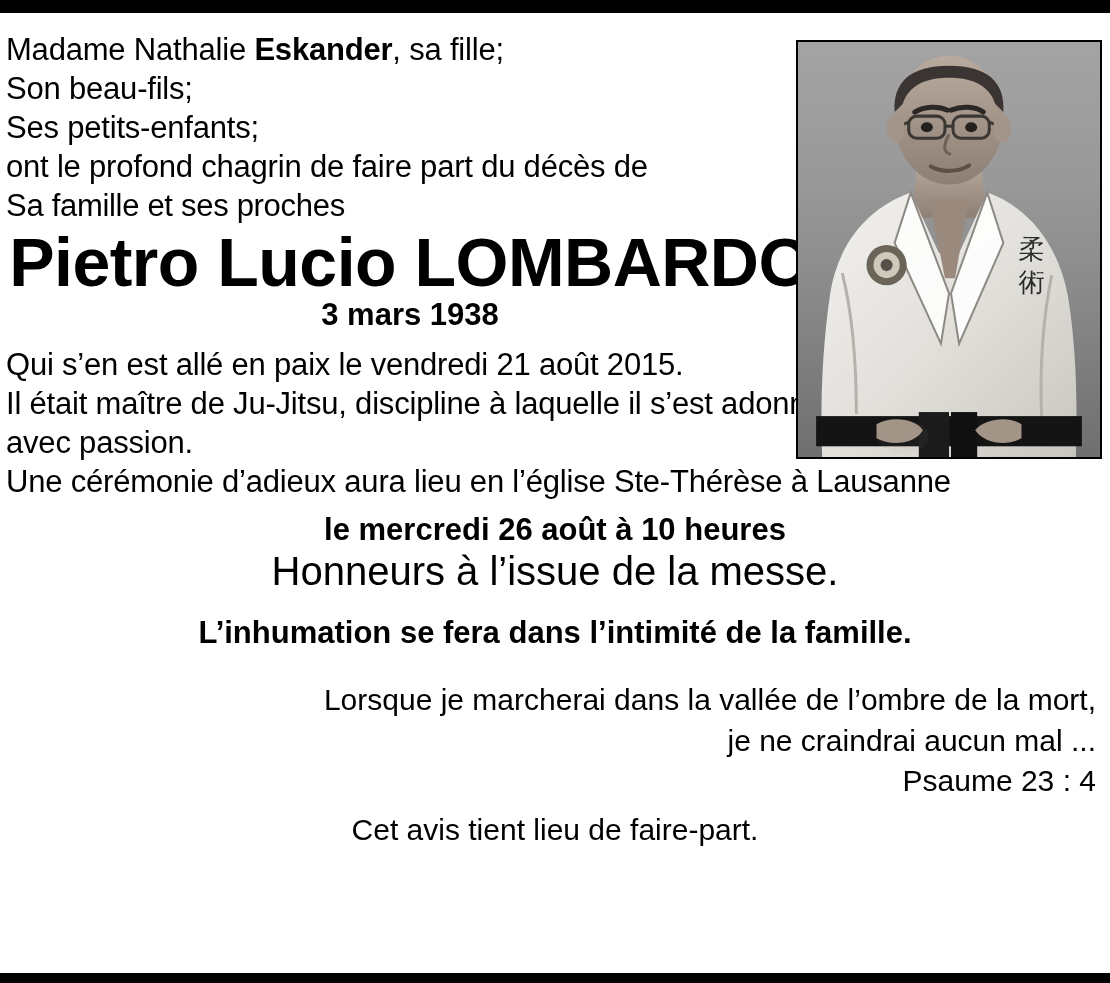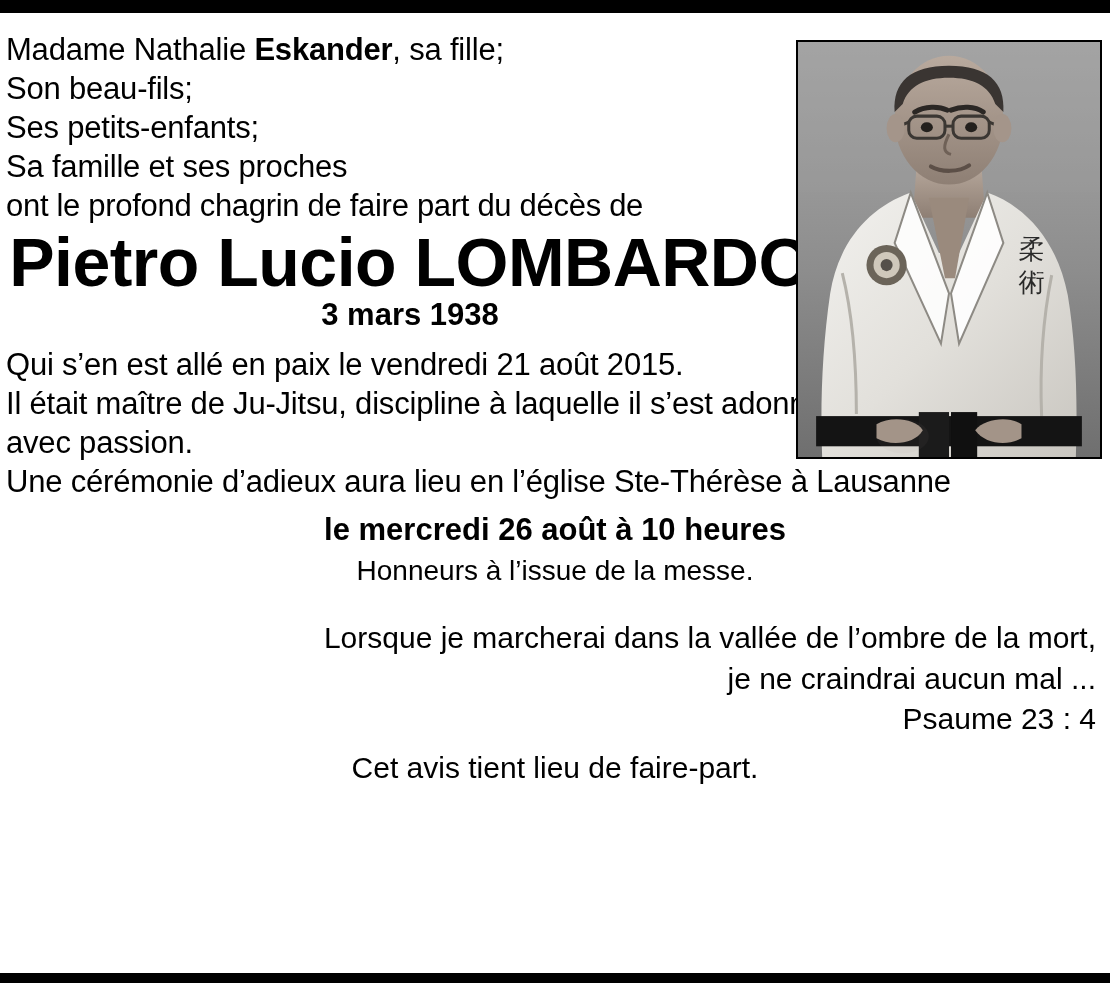--- a/index.html
+++ b/index.html
@@ -98,21 +98,21 @@
   }
   .centered-bold {
     text-align: center;
     font-weight: bold;
     font-size: 31px;
     line-height: 42px;
     margin-top: 8px;
   }
   .centered {
     text-align: center;
-    font-size: 28px;
+    font-size: 40px;
     line-height: 40px;
   }
   .statement {
     text-align: center;
     font-weight: bold;
     font-size: 31px;
     line-height: 40px;
     margin-top: 22px;
   }
   .verse {
@@ -158,36 +158,37 @@
   <div class="rule-top"></div>
 
   <div class="content">
 
     <div class="text-col">
 
       <div class="lead-block">
         <div class="line"><span>Madame Nathalie </span><span class="bold">Eskander</span><span>, sa fille;</span></div>
         <div class="line">Son beau-fils;</div>
         <div class="line">Ses petits-enfants;</div>
+        <div class="line">ont le profond chagrin de faire part du décès de</div>
         <div class="line">Sa famille et ses proches</div>
-        <div class="line">ont le profond chagrin de faire part du décès de</div>
       </div>
 
       <div class="deceased-name">Pietro Lucio LOMBARDO</div>
       <div class="birthdate">3 mars 1938</div>
 
       <div class="body-block">
         <div class="line">Qui s’en est allé en paix le vendredi 21 août 2015.</div>
         <div class="line">Il était maître de Ju-Jitsu, discipline à laquelle il s’est adonné durant toute sa vie avec passion.</div>
         <div class="line">Une cérémonie d’adieux aura lieu en l’église Ste-Thérèse à Lausanne</div>
       </div>
 
       <div class="centered-bold">le mercredi 26 août à 10 heures</div>
       <div class="centered">Honneurs à l’issue de la messe.</div>
 
+      <div class="statement">L’inhumation se fera dans l’intimité de la famille.</div>
 
       <div class="verse">Lorsque je marcherai dans la vallée de l’ombre de la mort,</div>
       <div class="verse" style="margin-top:0">je ne craindrai aucun mal ...</div>
       <div class="verse-source">Psaume 23 : 4</div>
 
       <div class="closing">Cet avis tient lieu de faire-part.</div>
     </div>
 
     <div class="photo">
       <svg viewBox="0 0 300 413" preserveAspectRatio="xMidYMid slice">

